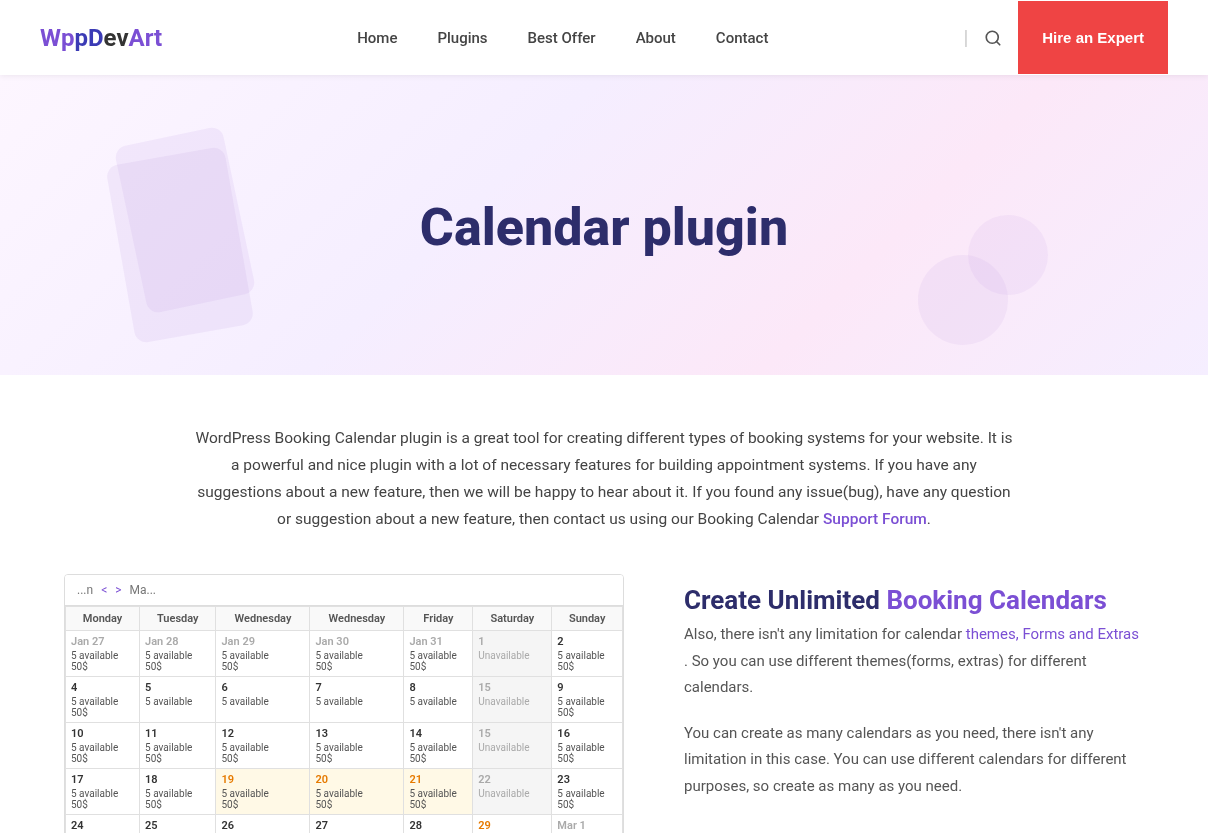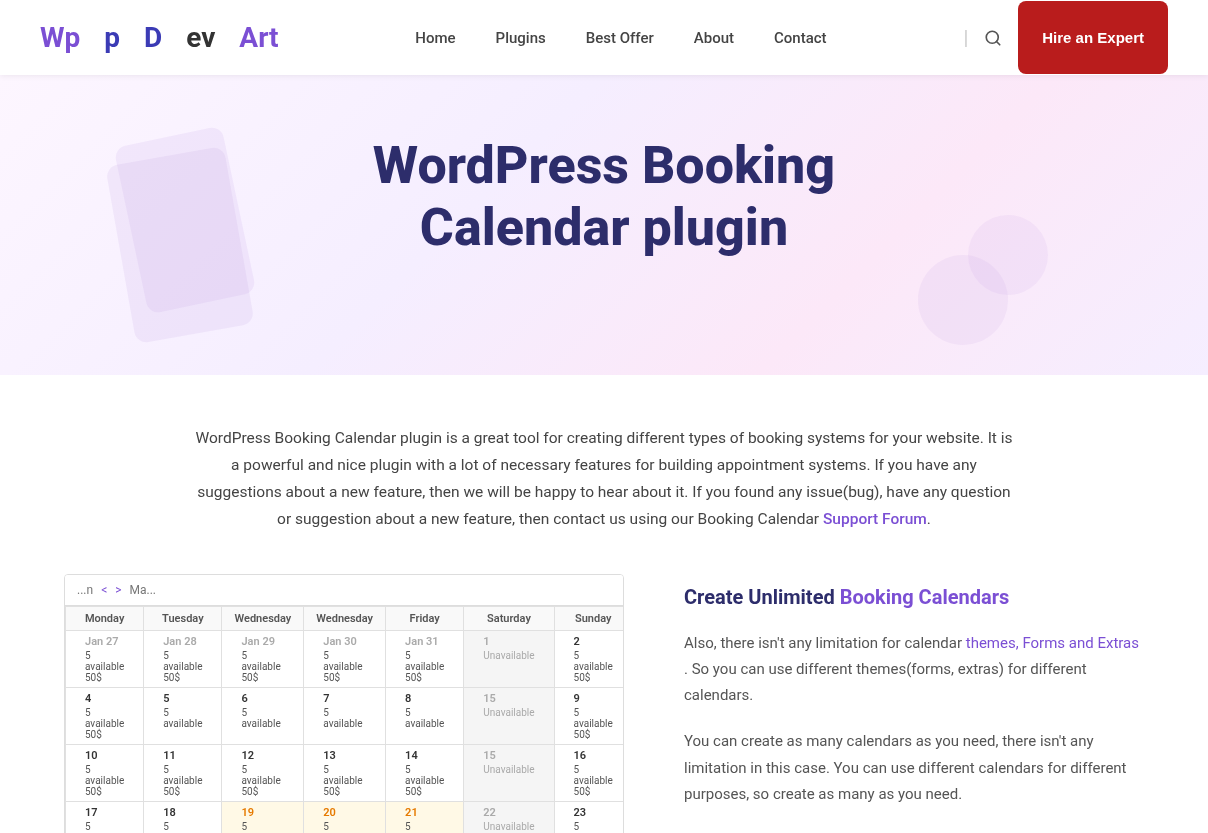--- a/index.html
+++ b/index.html
@@ -13,25 +13,24 @@
       padding: 0 40px;
       height: 75px;
       background: #fff;
       box-shadow: 0 1px 6px rgba(0,0,0,0.07);
       position: relative;
       z-index: 10;
     }
     .logo {
       display: flex;
       align-items: flex-end;
-      font-size: 28px;
+      font-size: 24px;
       font-weight: 700;
       text-decoration: none;
       color: #333;
-      gap: 24px;
     }
     .logo-wp { color: #7b4fd4; }
     .logo-dev { color: #3b3bb5; }
     .logo-art { color: #7b4fd4; }
     .logo-p { color: #3b3bb5; font-style: normal; }
 
     .nav-links {
       display: flex;
       align-items: center;
       gap: 40px;
@@ -56,24 +55,24 @@
     .search-icon-btn {
       background: none;
       border: none;
       cursor: pointer;
       color: #555;
       font-size: 18px;
       display: flex;
       align-items: center;
     }
     .hire-btn {
-      background: #b91c1c;
+      background: #ef4444;
       color: #fff;
       border: none;
-      border-radius: 8px;
+      border-radius: 0;
       padding: 28px 24px;
       font-size: 15px;
       font-weight: 600;
       cursor: pointer;
       white-space: nowrap;
     }
 
     
     .hero {
       background: linear-gradient(135deg, #fdf6ff 0%, #f5eeff 40%, #fce8f8 70%, #f5eeff 100%);
@@ -179,21 +178,21 @@
       background: #f9f9f9;
       border: 1px solid #e0e0e0;
       padding: 5px 12px;
       text-align: center;
       font-weight: 600;
       color: #555;
       font-size: 11px;
     }
     .cal-table td {
       border: 1px solid #e0e0e0;
-      padding: 4px 19px;
+      padding: 4px 5px;
       vertical-align: top;
       font-size: 10.5px;
       color: #333;
       min-width: 60px;
       min-height: 48px;
       background: #fff;
     }
     .cal-table td.unavailable {
       background: #f5f5f5;
       color: #aaa;
@@ -204,24 +203,24 @@
     .day-num { font-weight: 600; font-size: 11px; display: block; margin-bottom: 2px; }
     .day-num.today { color: #e67a00; }
     .avail-text { font-size: 10px; color: #555; display: block; }
     .price-text { font-size: 10px; color: #555; display: block; }
     .unav-text { font-size: 10px; color: #aaa; display: block; }
     .cal-table td.highlighted { background: #fff9e6; }
 
     
     .right-content { flex: 1; padding-top: 10px; }
     .section-title {
-      font-size: 20px;
+      font-size: 26px;
       font-weight: 700;
       color: #2d2d6b;
-      margin-bottom: 20px;
+      margin-bottom: 4px;
       line-height: 1.3;
     }
     .section-title .accent { color: #7b4fd4; }
     .section-body {
       font-size: 15px;
       color: #555;
       line-height: 1.75;
       margin-bottom: 20px;
     }
     .section-body a { color: #7b4fd4; text-decoration: none; }
@@ -255,21 +254,21 @@
       </svg>
     </button>
     <button class="hire-btn">Hire an Expert</button>
   </div>
 </nav>
 
 <section class="hero">
   <div class="hero-deco-left"></div>
   <div class="hero-deco-right"></div>
   <h1 class="hero-title">
-    <span>WordPress Booking</span><br>
+    <br>
     <span>Calendar plugin</span>
   </h1>
 </section>
 
 <div class="description">
   <p>
     <span>WordPress Booking Calendar plugin is a great tool for creating different types of booking systems for your website. It is a powerful and nice plugin with a lot of necessary features for building appointment systems. If you have any suggestions about a new feature, then we will be happy to hear about it. If you found any issue(bug), have any question or suggestion about a new feature, then contact us using our Booking Calendar</span>
     <a href="#">Support Forum</a><span>.</span>
   </p>
 </div>

